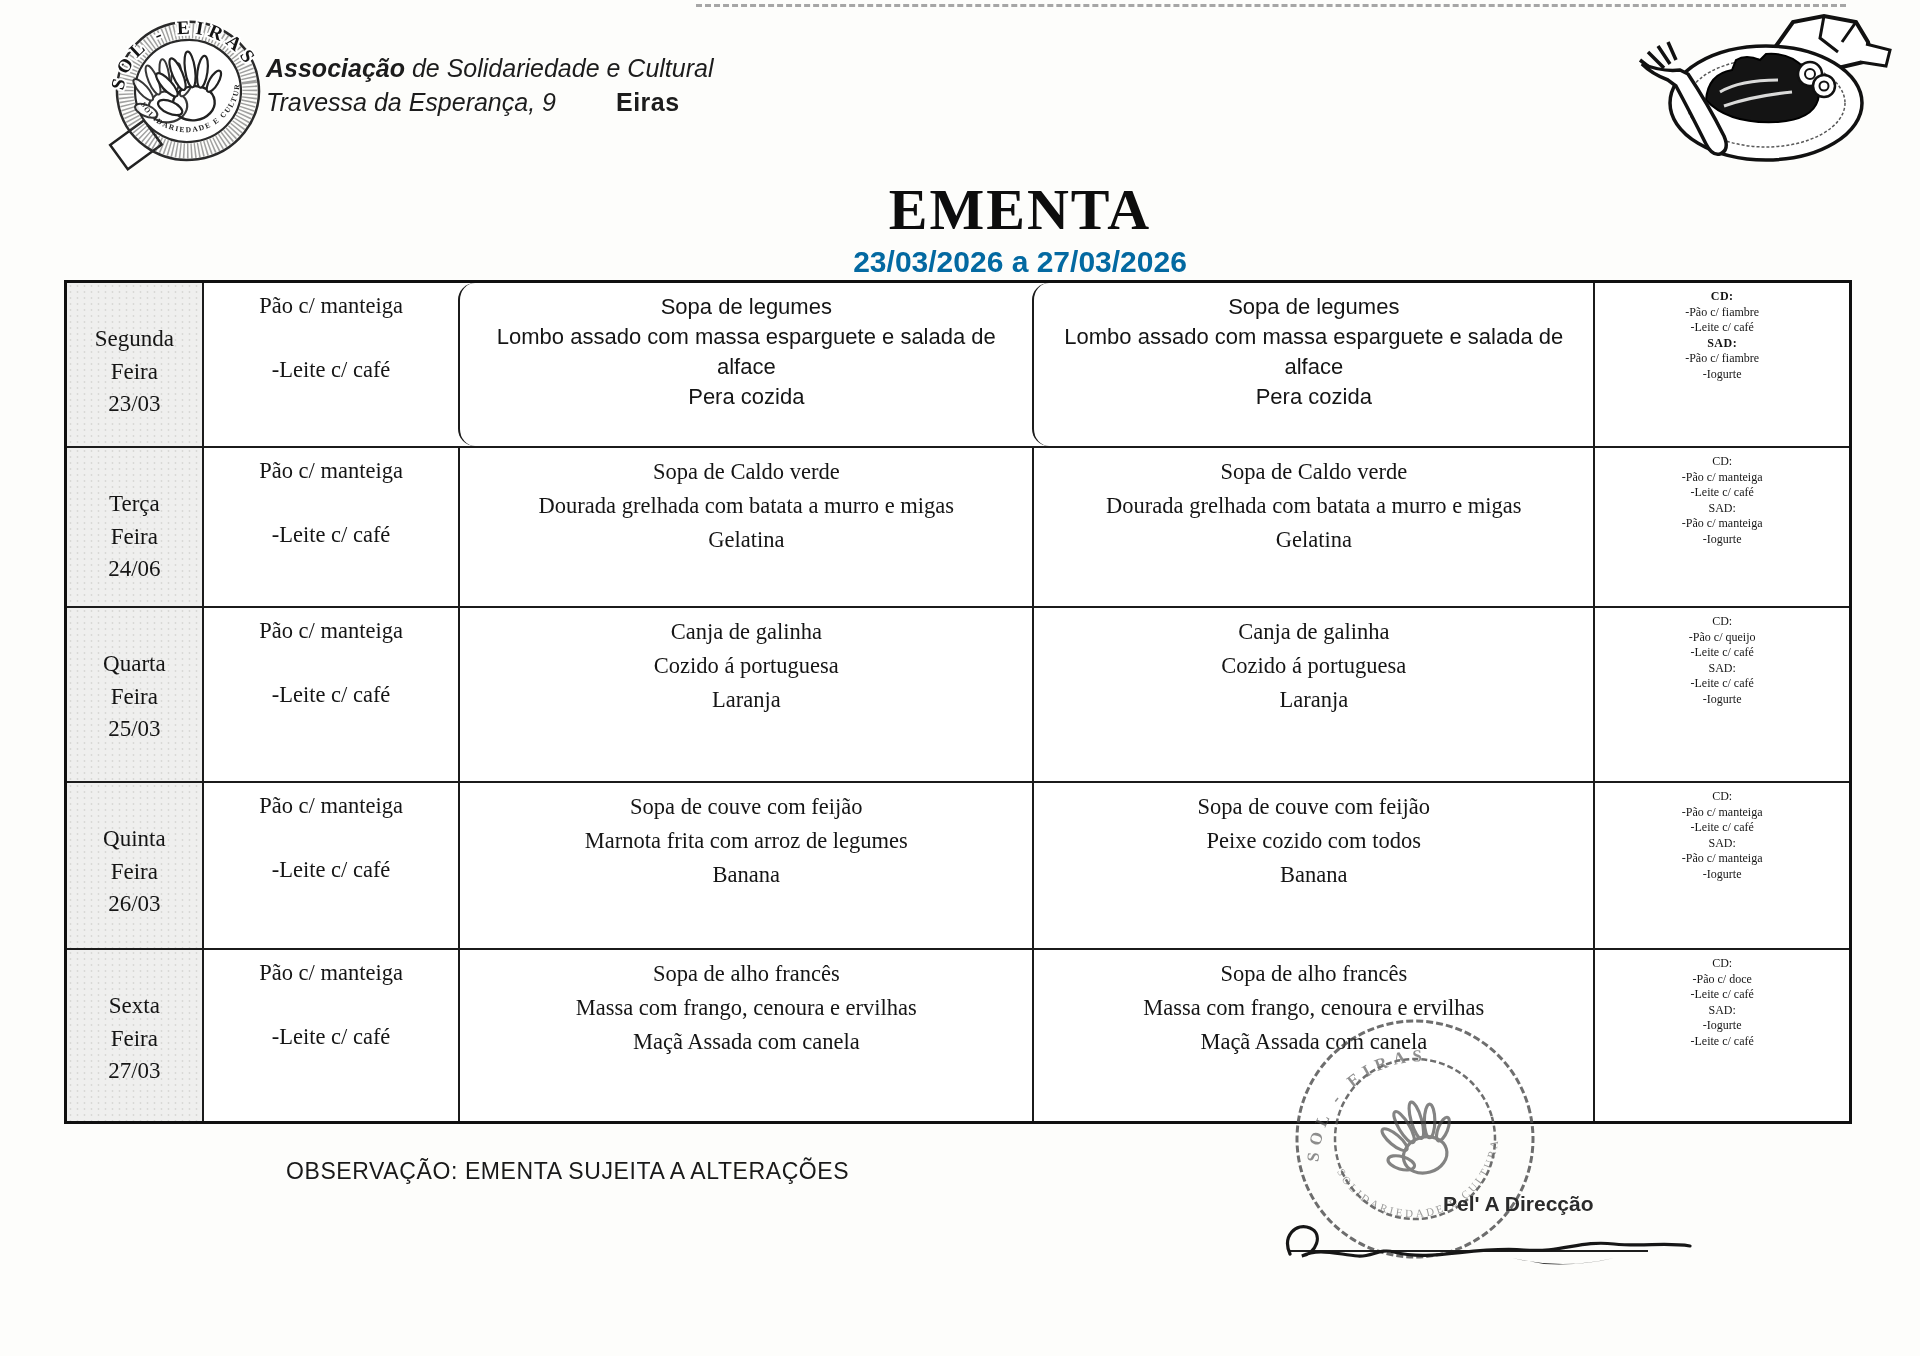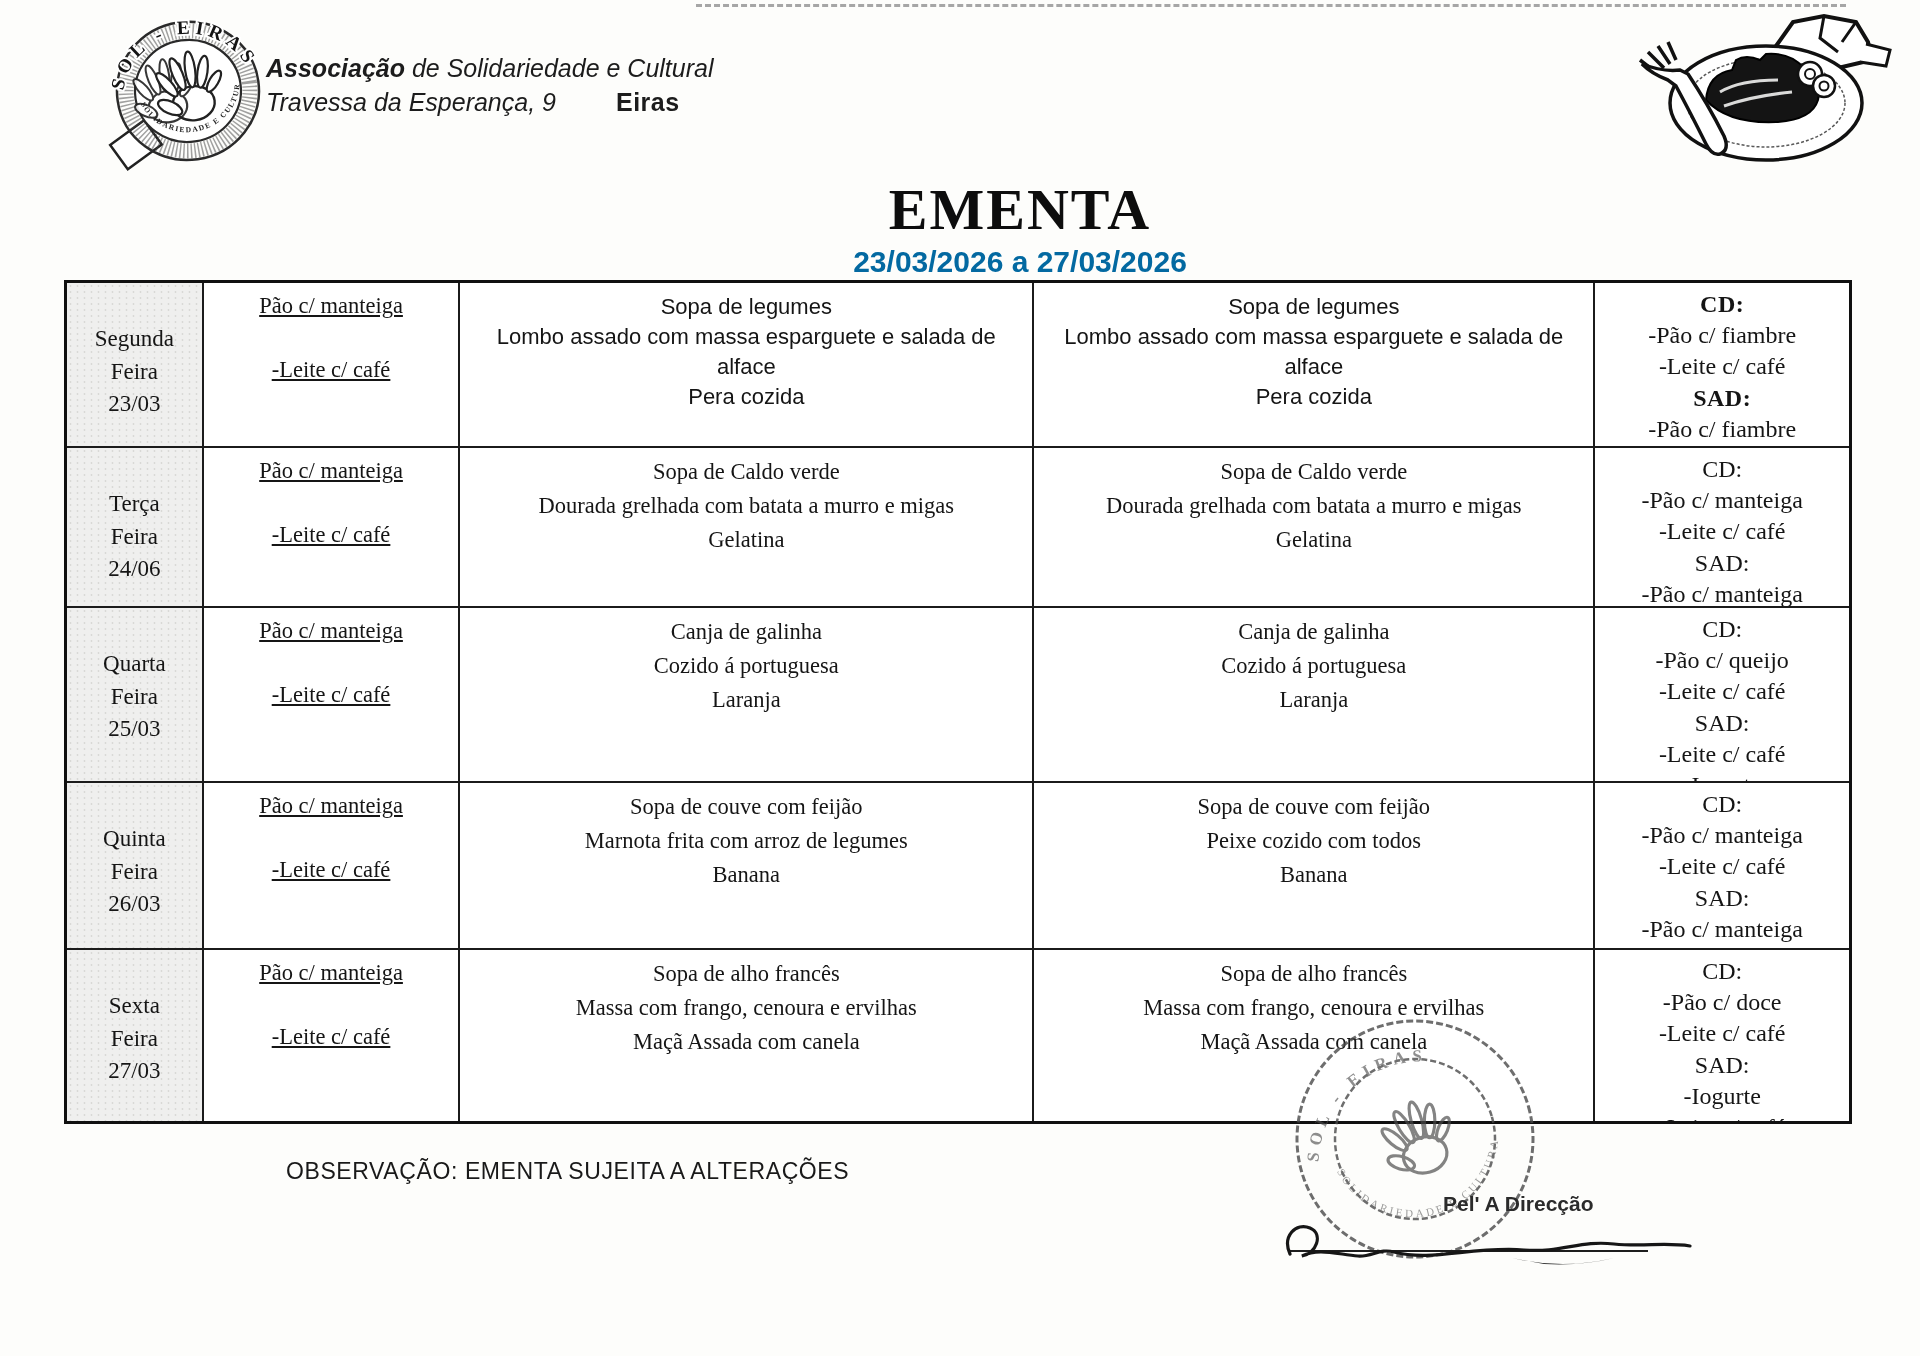--- a/index.html
+++ b/index.html
@@ -19,35 +19,35 @@
   .title-block{left:1020px;top:176px;transform:translateX(-50%);text-align:center;white-space:nowrap;}
   .page-title{font-size:58px;font-weight:bold;letter-spacing:2px;color:#0d0d0d;}
   .date-range{font-family:"Liberation Sans",sans-serif;font-weight:bold;font-size:30px;margin-top:2px;color:#0369a1;}
   
   .menu-table{left:64px;top:280px;width:1782px;border:3px solid #101010;background:#fff;}
   .trow{display:flex;}
   .trow + .trow{border-top:2px solid #1b1b1b;}
   .cell{box-sizing:border-box;text-align:center;overflow:hidden;}
   .cell + .cell{border-left:2px solid #1b1b1b;}
   .cell:nth-child(1){width:136px;}
-  .cell:nth-child(2){width:259px;text-decoration:underline;}
+  .cell:nth-child(2){width:259px;}
   .cell:nth-child(3){width:579px;}
   .cell:nth-child(4){width:566px;}
   .cell:nth-child(5){width:258px;}
   .day-cell{
     background-color:#efefee;
     background-image:radial-gradient(#d9d9d6 1px, transparent 1.2px);
     background-size:7px 6px;
     padding-top:40px;font-size:23px;line-height:1.42;
   }
   .breakfast-cell{padding-top:10px;font-size:22.5px;}
   .breakfast-line2{margin-top:38px;}
   .lunch-cell{padding:7px 16px 0;font-size:22.5px;line-height:1.5;}
-  .lunch-cell.sans{font-family:"Liberation Sans",sans-serif;font-size:22px;line-height:1.36;padding-top:9px;}
-  .snack-cell{padding:6px 4px 0;font-size:24px;line-height:1.3;}
+  .lunch-cell.sans{font-family:"Liberation Sans",sans-serif;font-size:22px;line-height:1.36;padding-top:9px;border-radius:17px;}
+  .snack-cell{padding:6px 4px 0;font-size:12px;line-height:1.3;}
   .snack-line.bold{font-weight:bold;letter-spacing:.5px;}
   
   .observation{left:286px;top:1158px;font-family:"Liberation Sans",sans-serif;font-size:23px;letter-spacing:.6px;color:#191919;}
   .sig-label{left:1443px;top:1192px;font-family:"Liberation Sans",sans-serif;font-size:21px;color:#2b2b2b;font-weight:bold;}
   .sig-line{left:1290px;top:1250px;width:358px;border-top:2px solid #1d1d1d;}
   svg{display:block;}
 </style>
 </head>
 <body>
 

